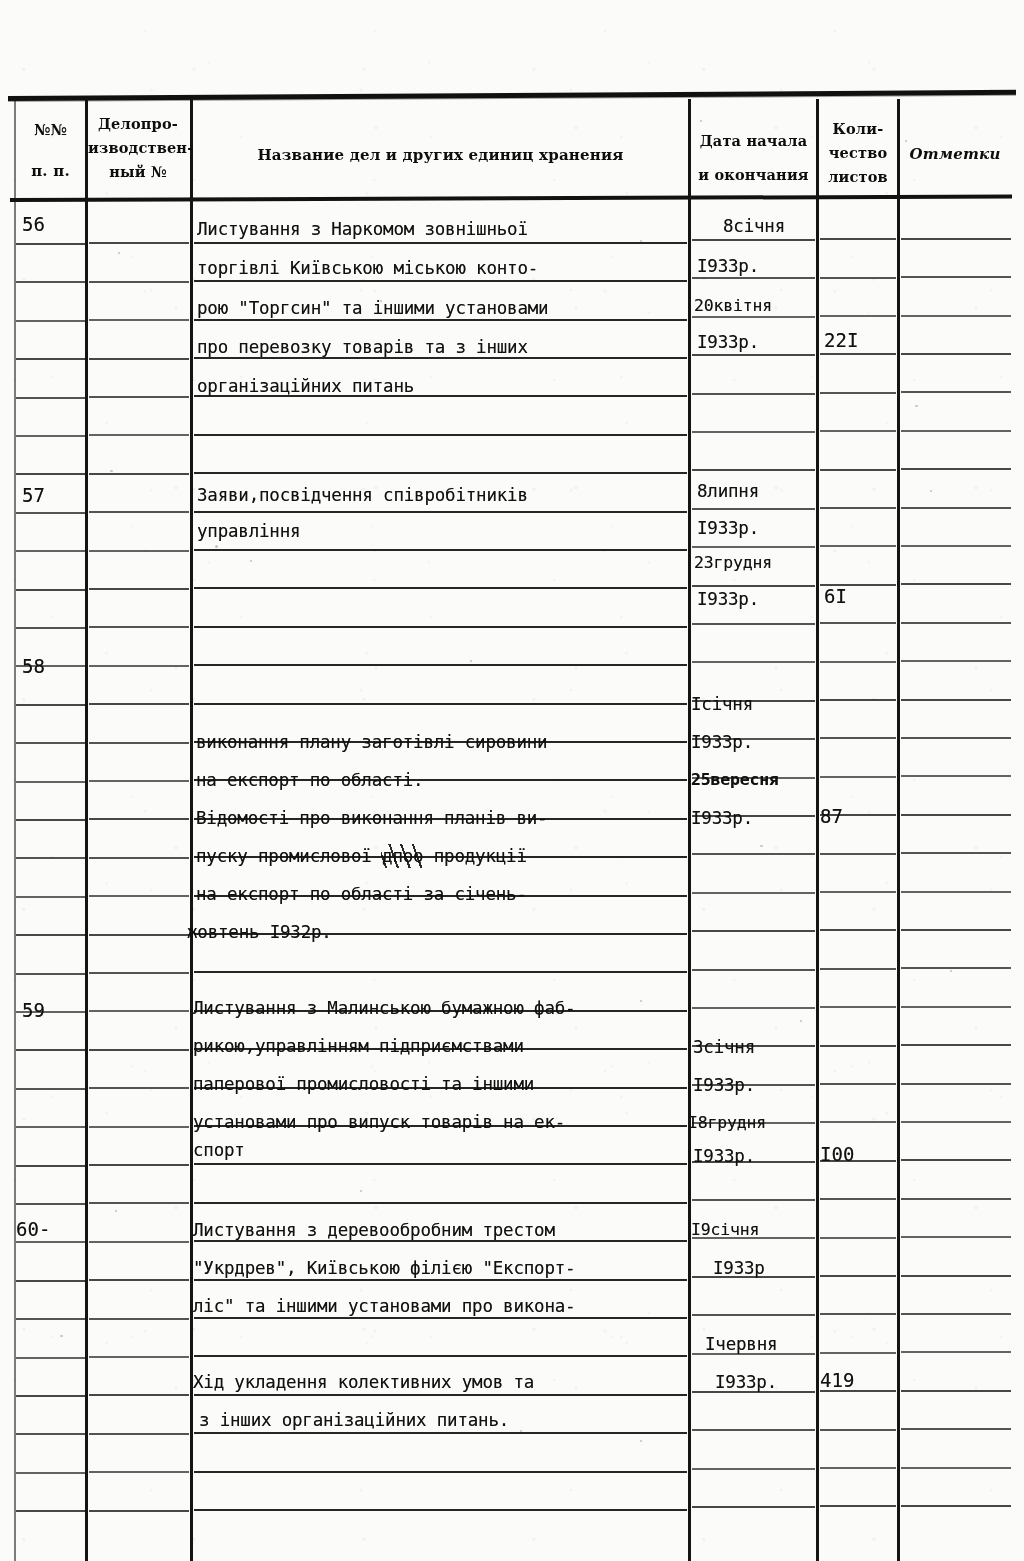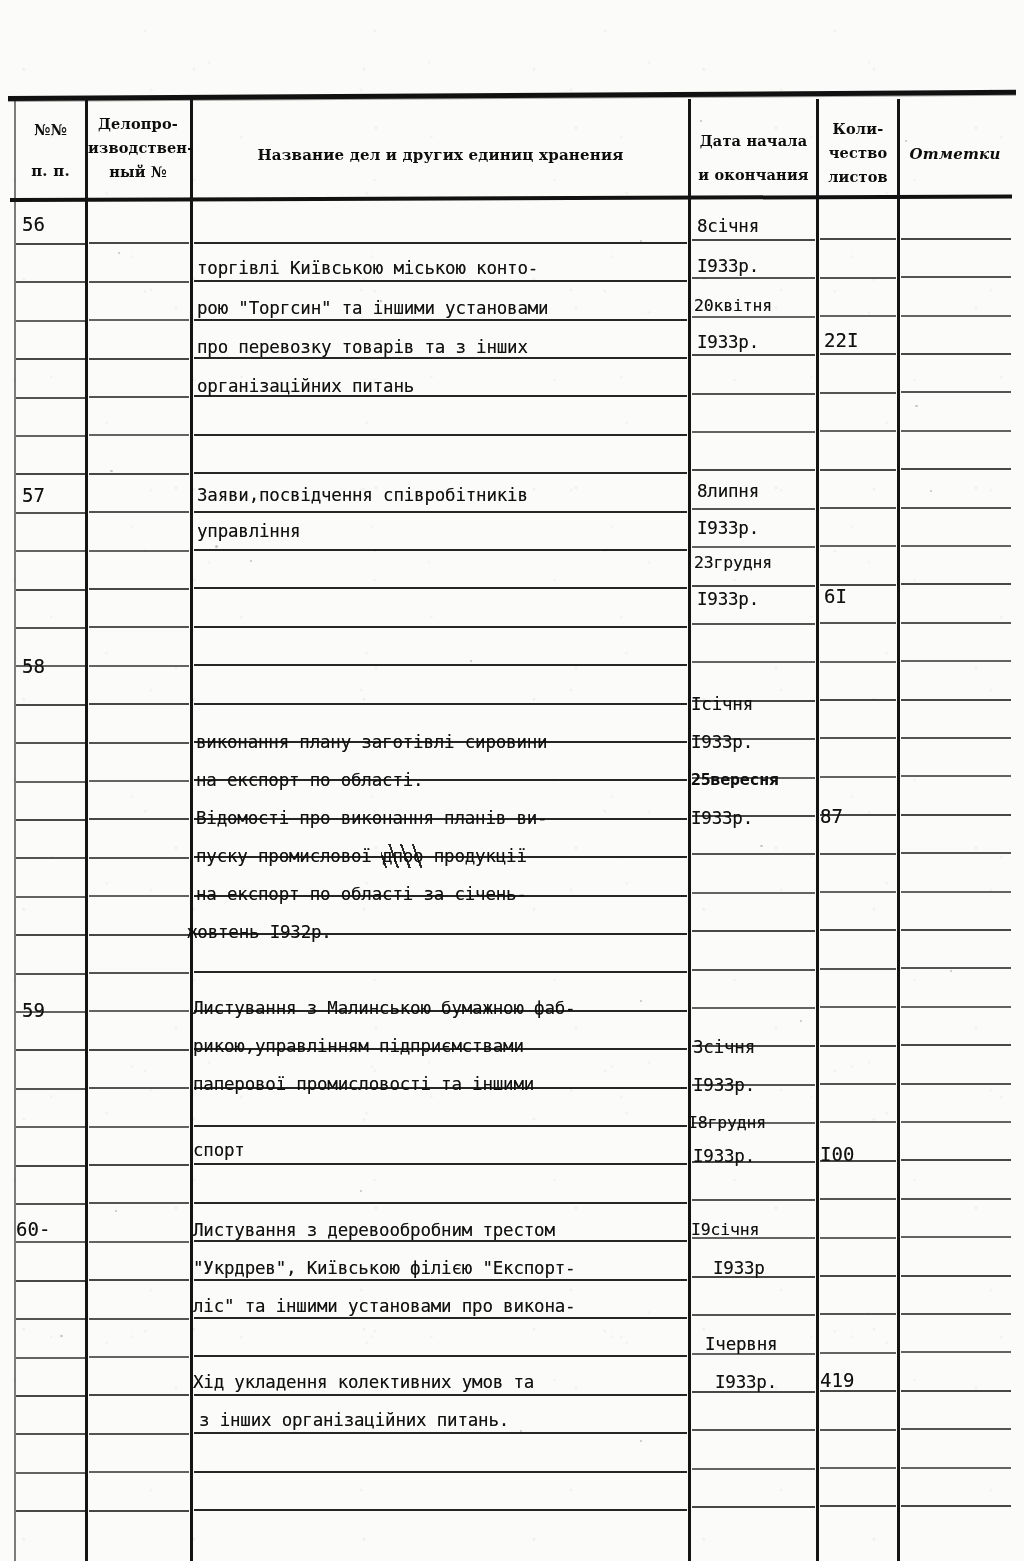--- a/index.html
+++ b/index.html
@@ -338,25 +338,26 @@
     <span class="l">Коли-</span>
     <span class="l">чество</span>
     <span class="l">листов</span>
   </div>
 
   <div class="hdr" style="left:900px;top:142px;width:110px;font-style:italic;">
     <span class="l">Отметки</span>
   </div>
 
   <div class="tw num" style="left:22px;top:214px;">56</div>
+  <div class="tw" style="left:197px;top:219px;">Листування з Наркомом зовнішньої</div>
   <div class="tw" style="left:197px;top:258px;">торгівлі Київською міською  конто-</div>
   <div class="tw" style="left:197px;top:298px;">рою "Торгсин" та іншими установами</div>
   <div class="tw" style="left:197px;top:337px;">про перевозку товарів та з інших</div>
   <div class="tw" style="left:197px;top:376px;">організаційних питань</div>
-  <div class="tw" style="left:697px;top:216px;">8січня</div>
+  <div class="tw" style="left:723px;top:216px;">8січня</div>
   <div class="tw" style="left:697px;top:256px;">I933р.</div>
   <div class="tw sm" style="left:694px;top:296px;">20квітня</div>
   <div class="tw" style="left:697px;top:332px;">I933р.</div>
   <div class="tw num" style="left:824px;top:330px;">22I</div>
 
   <div class="tw num" style="left:22px;top:485px;">57</div>
   <div class="tw" style="left:197px;top:485px;">Заяви,посвідчення співробітників</div>
   <div class="tw" style="left:197px;top:521px;">управління</div>
   <div class="tw" style="left:697px;top:481px;">8липня</div>
   <div class="tw" style="left:697px;top:518px;">I933р.</div>
@@ -378,20 +379,21 @@
   <div class="tw" style="left:691px;top:694px;">Iсічня</div>
   <div class="tw" style="left:691px;top:732px;">I933р.</div>
   <div class="tw sm" style="left:691px;top:770px;font-weight:bold;">25вересня</div>
   <div class="tw" style="left:691px;top:808px;">I933р.</div>
   <div class="tw num" style="left:820px;top:806px;">87</div>
 
   <div class="tw num" style="left:22px;top:1000px;">59</div>
   <div class="tw" style="left:193px;top:998px;">Листування з Малинською бумажною фаб-</div>
   <div class="tw" style="left:193px;top:1036px;">рикою,управлінням підприємствами</div>
   <div class="tw" style="left:193px;top:1074px;">паперової промисловості та  іншими</div>
+  <div class="tw" style="left:193px;top:1112px;">установами про випуск товарів на ек-</div>
   <div class="tw" style="left:193px;top:1140px;">спорт</div>
   <div class="tw" style="left:693px;top:1037px;">3січня</div>
   <div class="tw" style="left:693px;top:1075px;">I933р.</div>
   <div class="tw sm" style="left:688px;top:1113px;">I8грудня</div>
   <div class="tw" style="left:693px;top:1146px;">I933р.</div>
   <div class="tw num" style="left:820px;top:1144px;">I00</div>
 
   <div class="tw num" style="left:16px;top:1219px;">60-</div>
   <div class="tw" style="left:193px;top:1220px;">Листування з деревообробним трестом</div>
   <div class="tw" style="left:193px;top:1258px;">"Укрдрев", Київською філією "Експорт-</div>

